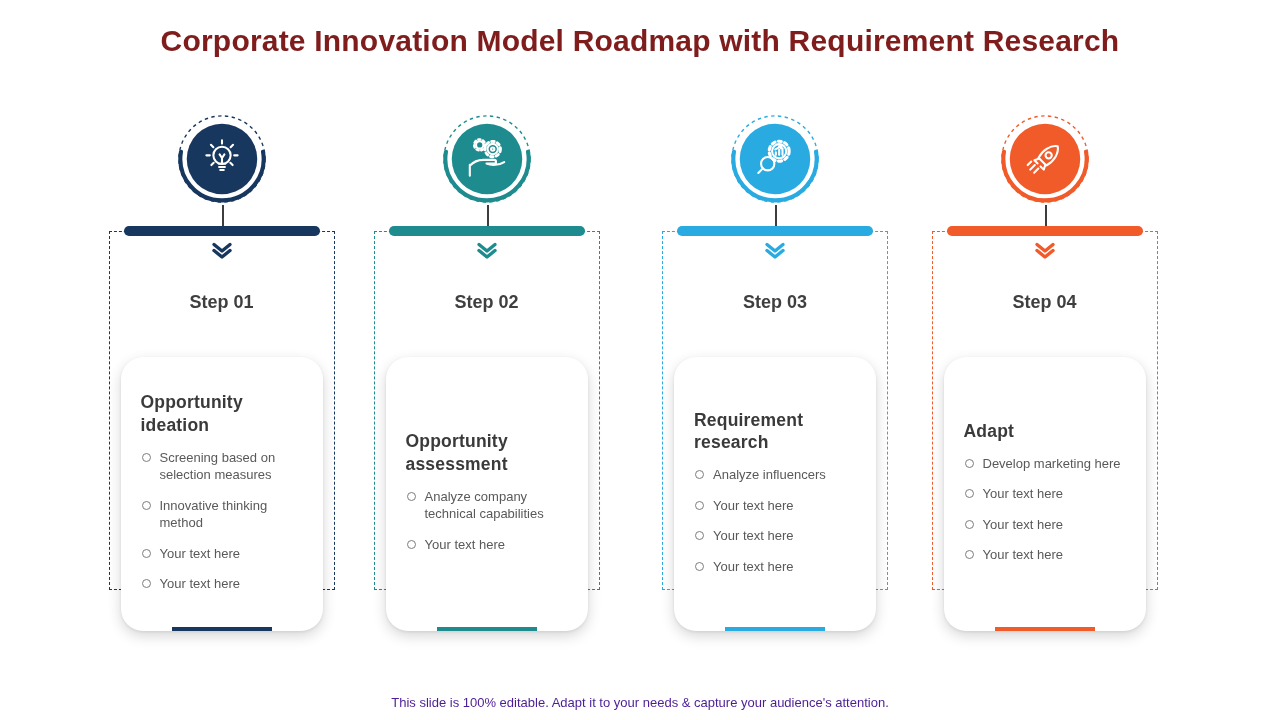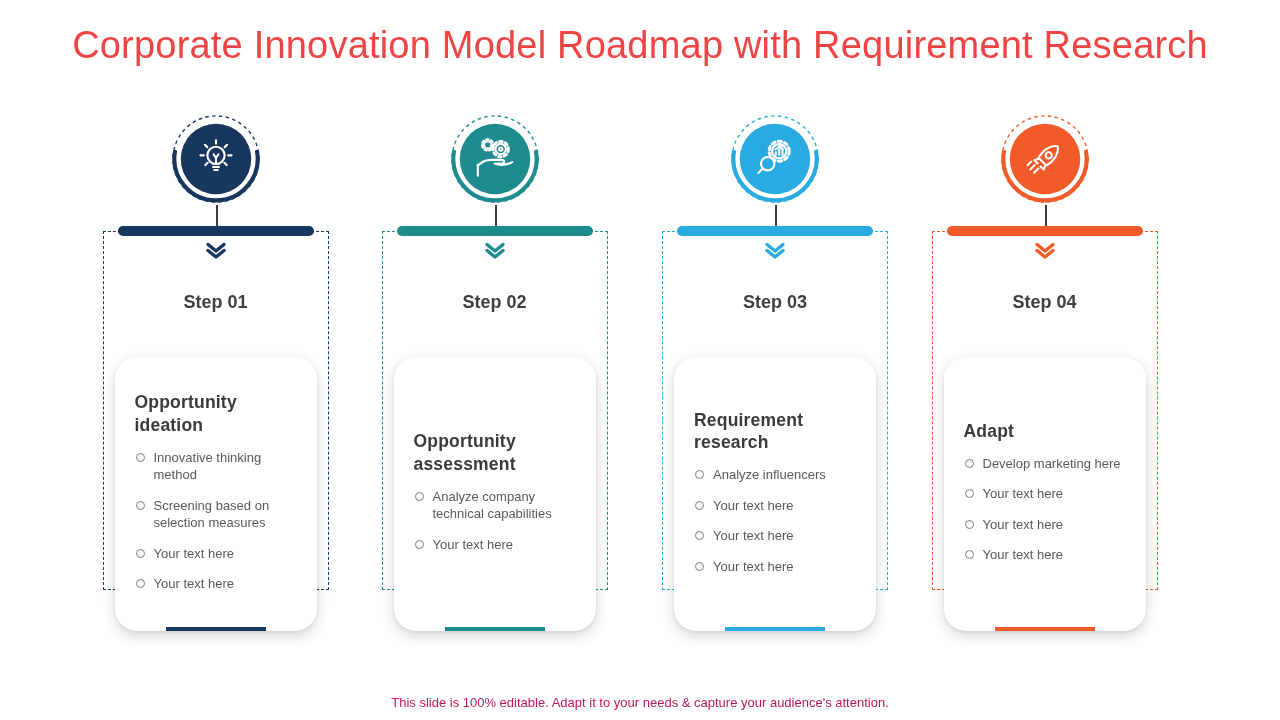--- a/index.html
+++ b/index.html
@@ -1,19 +1,19 @@
 <!DOCTYPE html>
 <html><head>
 <meta charset="utf-8">
 <style>
   html,body{margin:0;padding:0;background:#ffffff;}
   .slide{position:relative;width:1280px;height:720px;background:#ffffff;overflow:hidden;
          font-family:"Liberation Sans",sans-serif;}
   .title{position:absolute;top:24px;left:0;width:100%;text-align:center;margin:0;
-         font-size:38px;font-weight:400;color:#ef4444;letter-spacing:.2px;}
+         font-size:30px;font-weight:700;color:#7f1d1d;letter-spacing:.2px;}
   .column{position:absolute;top:0;width:271px;height:720px;}
 
   
   .badge{position:absolute;top:112px;left:50%;transform:translateX(-50%);width:94px;height:94px;}
   .ring{position:absolute;left:0;top:0;width:94px;height:94px;}
   .ring-dashed{fill:none;stroke:var(--accent);stroke-width:1.4;stroke-dasharray:3.5 3.5;}
   .ring-solid{fill:none;stroke:var(--accent);stroke-width:4.2;stroke-linecap:round;}
   .ring-fill{fill:var(--accent);}
   .icon{position:absolute;left:50%;top:50%;transform:translate(-50%,-50%);width:50px;height:50px;
         fill:none;stroke:#ffffff;stroke-width:2;stroke-linecap:round;stroke-linejoin:round;}
@@ -37,29 +37,29 @@
   .bullets{list-style:none;margin:0;padding:0;}
   .bullets li{display:flex;align-items:flex-start;margin-bottom:13px;
               font-size:13px;color:#595959;line-height:1.35;}
   .bullets li:last-child{margin-bottom:0;}
   .marker{flex:0 0 auto;width:7px;height:7px;border:1.3px solid #7d7d7d;border-radius:50%;
           margin:4px 9px 0 1px;}
   .underline{position:absolute;bottom:0;left:50%;transform:translateX(-50%);
              width:100px;height:4px;background:var(--accent);}
 
   .footer{position:absolute;bottom:10px;left:0;width:100%;text-align:center;
-          font-size:13px;color:#be185d;}
+          font-size:13px;color:#4c1d95;}
 </style>
 </head>
 <body>
 
 <div class="slide">
   <h1 class="title">Corporate Innovation Model Roadmap with Requirement Research</h1>
   <div id="columns">
-      <div class="column" style="left: 80px; --accent: #17375E;">
+      <div class="column" style="left: 86px; --accent: #17375E;">
     <div class="badge">
       <svg class="ring" viewBox="0 0 96 96">
         <circle class="ring-dashed" cx="48" cy="48" r="44"></circle>
         <path class="ring-solid" d="M6.1 40.6 A42.5 42.5 0 1 0 89.9 40.6"></path>
         <circle class="ring-fill" cx="48" cy="48" r="36"></circle>
       </svg>
       <svg class="icon" viewBox="0 0 48 48">
             <circle cx="24" cy="20.5" r="8.3"></circle>
             <path d="M21.7 19.5 L24 23 L26.3 19.5 M24 23 V28.2"></path>
             <path d="M20.8 28.6 H27.2 M21.2 31.6 H26.8 M22.3 34.6 H25.7"></path>
@@ -72,39 +72,39 @@
     <svg class="chevrons" viewBox="0 0 22 17">
       <polyline points="3,2.5 11,9 19,2.5"></polyline>
       <polyline points="3,8.5 11,15 19,8.5"></polyline>
     </svg>
     <div class="step-label">Step 01</div>
     <div class="card">
       <div class="card-heading">Opportunity ideation</div>
       <ul class="bullets">
             <li>
               <span class="marker"></span>
+              <span>Screening based on selection measures</span>
+            </li>
+            <li>
+              <span class="marker"></span>
               <span>Innovative thinking method</span>
             </li>
             <li>
               <span class="marker"></span>
-              <span>Screening based on selection measures</span>
-            </li>
-            <li>
-              <span class="marker"></span>
-              <span>Your text here</span>
-            </li>
-            <li>
-              <span class="marker"></span>
-              <span>Your text here</span>
-            </li>
-          </ul>
-      <div class="underline"></div>
-    </div>
-  </div>
-      <div class="column" style="left: 359px; --accent: #1E8C8F;">
+              <span>Your text here</span>
+            </li>
+            <li>
+              <span class="marker"></span>
+              <span>Your text here</span>
+            </li>
+          </ul>
+      <div class="underline"></div>
+    </div>
+  </div>
+      <div class="column" style="left: 351px; --accent: #1E8C8F;">
     <div class="badge">
       <svg class="ring" viewBox="0 0 96 96">
         <circle class="ring-dashed" cx="48" cy="48" r="44"></circle>
         <path class="ring-solid" d="M6.1 40.6 A42.5 42.5 0 1 0 89.9 40.6"></path>
         <circle class="ring-fill" cx="48" cy="48" r="36"></circle>
       </svg>
       <svg class="icon" viewBox="0 0 48 48">
             <circle cx="29.5" cy="14.5" r="5"></circle>
             <circle cx="29.5" cy="14.5" r="7.4" stroke-width="2.8" stroke-dasharray="2.5 3.1"></circle>
             <circle cx="29.5" cy="14.5" r="1.6"></circle>

